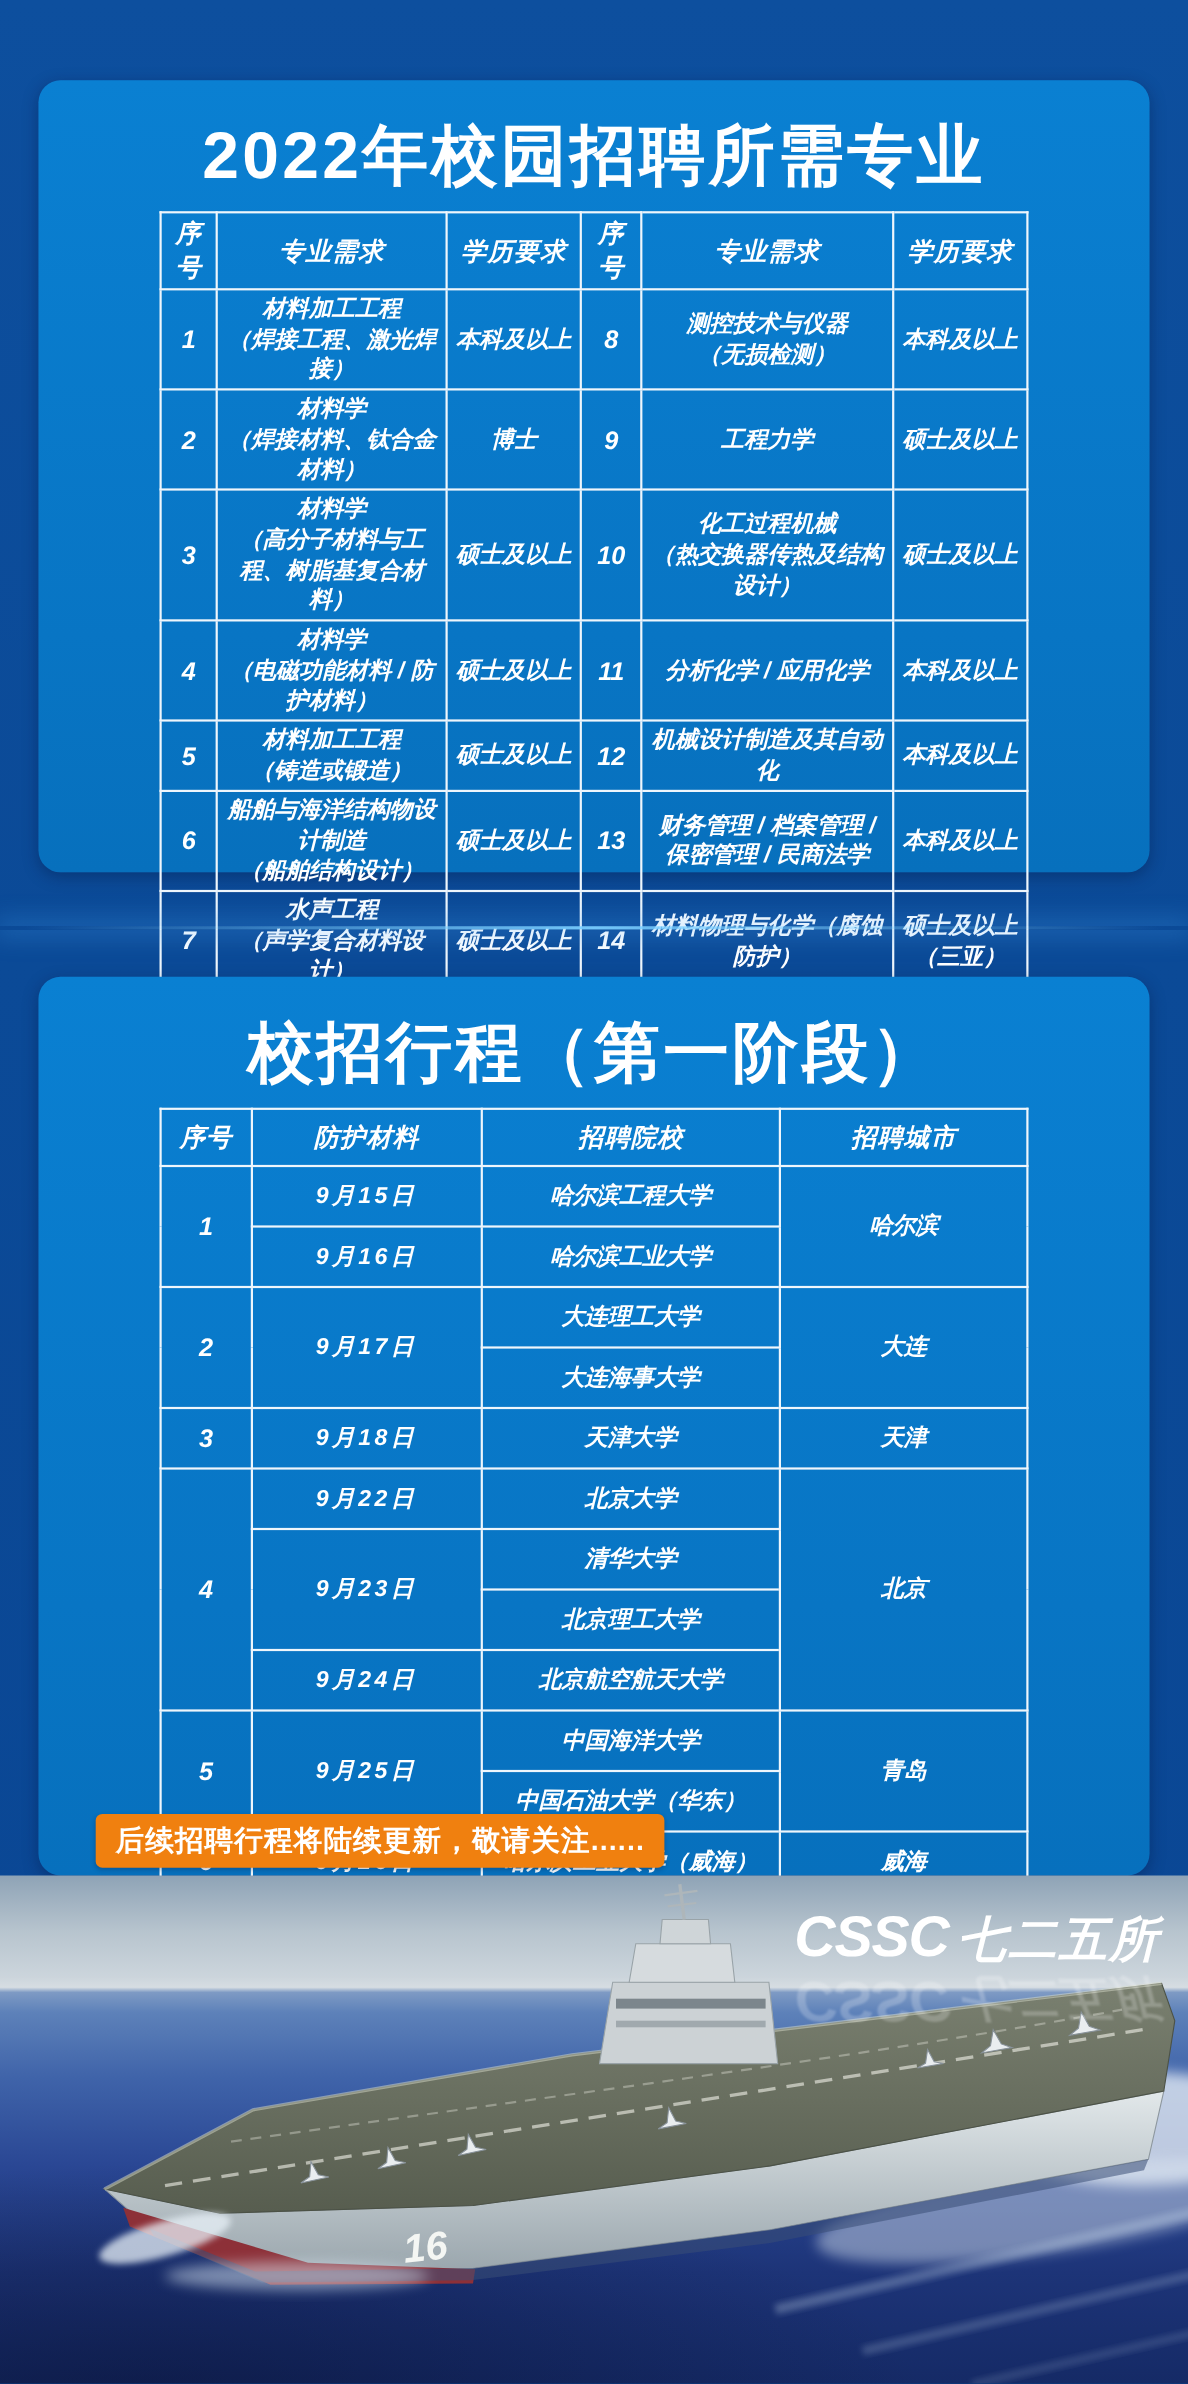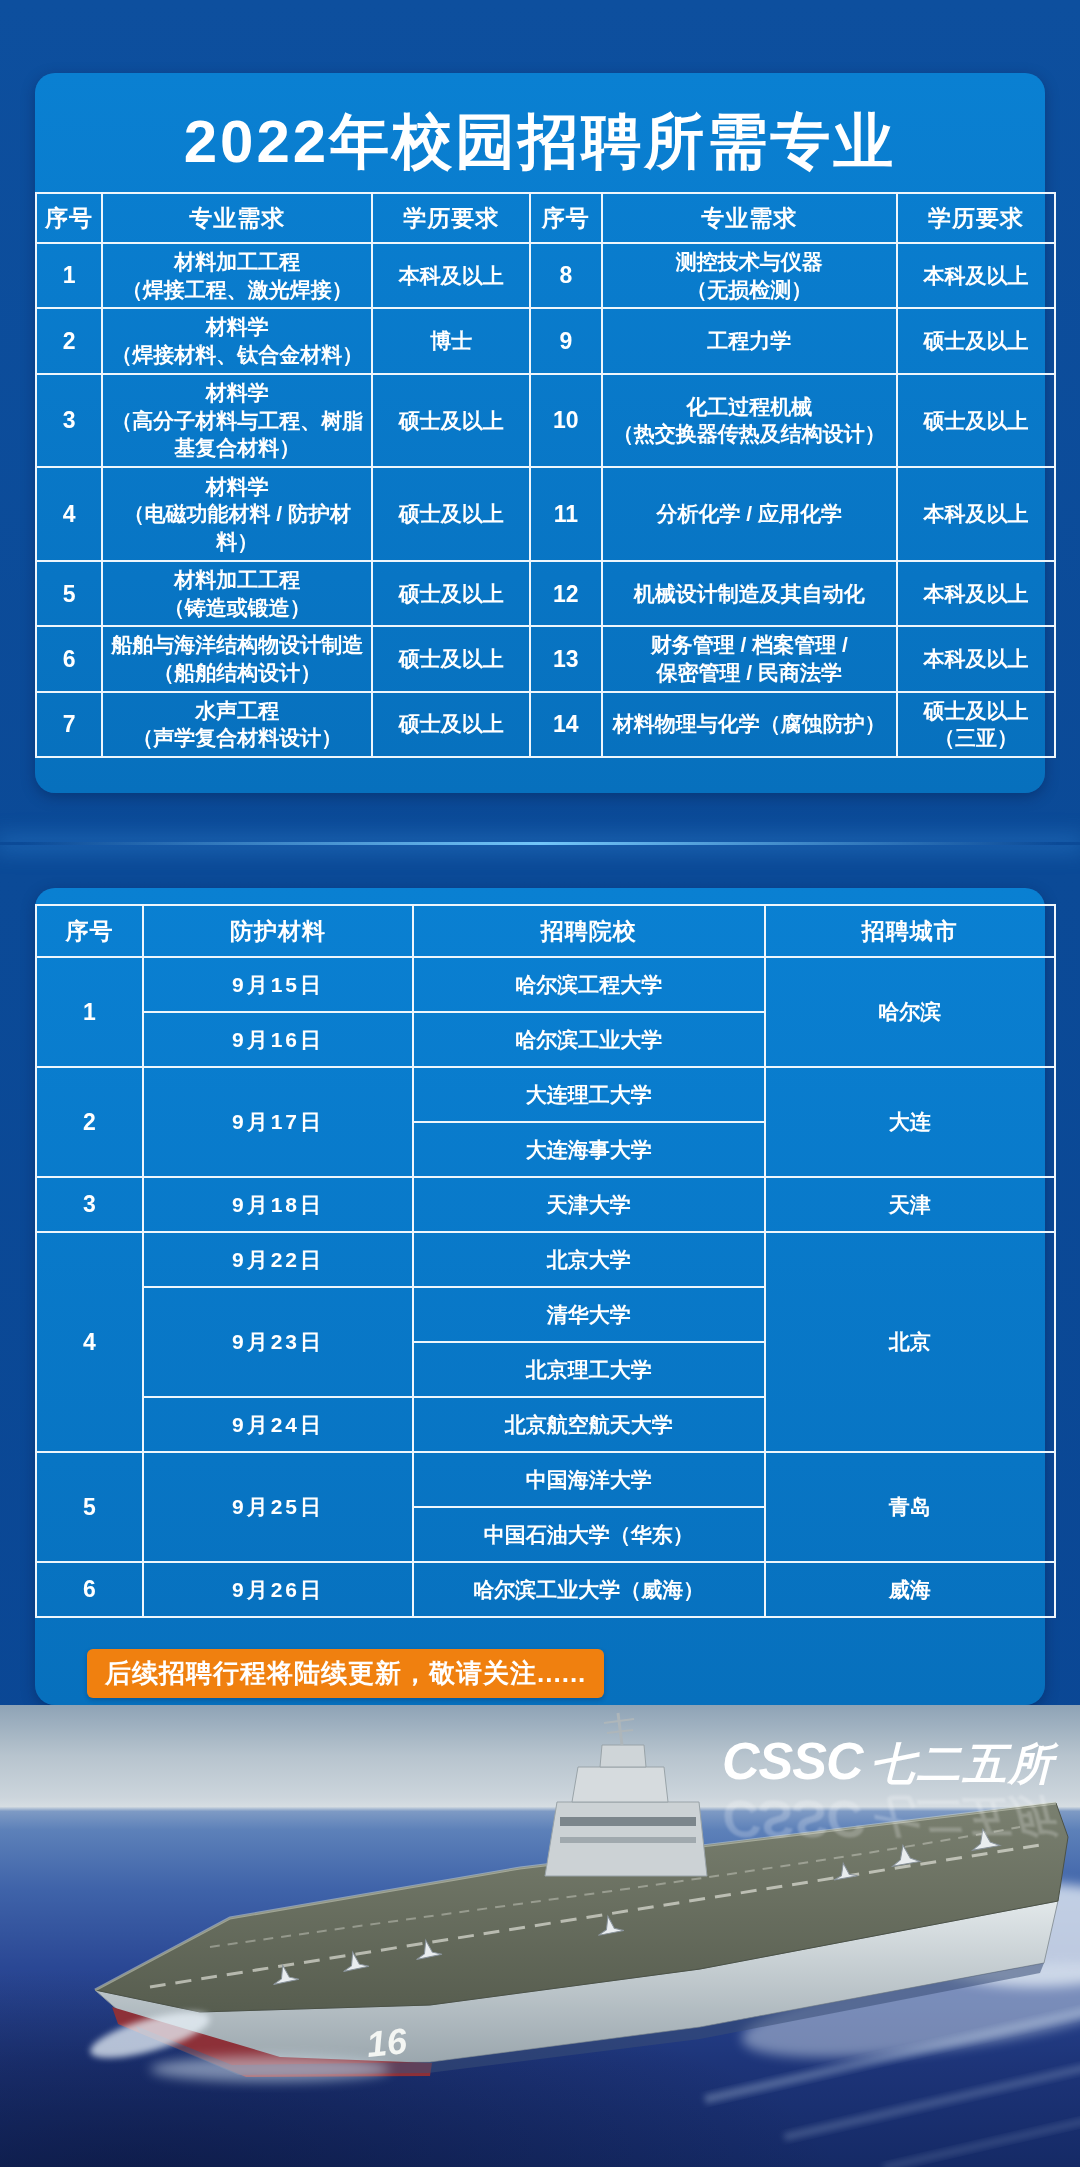--- a/index.html
+++ b/index.html
@@ -12,21 +12,21 @@
     box-shadow:0 4px 14px rgba(0,20,60,.35);}
   .panel1{top:73px;height:720px;}
   .panel2{top:888px;height:817px;}
   .panel-title{margin:0;padding-top:34px;text-align:center;color:#ffffff;
     font-size:60px;font-weight:900;letter-spacing:3px;line-height:1.15;}
   
   .divider-glow{position:absolute;left:0;top:842px;width:1080px;height:3px;
     background:linear-gradient(90deg,rgba(80,170,245,0) 2%,rgba(120,205,255,.95) 50%,rgba(80,170,245,0) 98%);
     box-shadow:0 0 22px 5px rgba(70,165,245,.38);}
   
-  table{border-collapse:collapse;table-layout:fixed;margin:16px auto 0;width:1021px;color:#ffffff;}
+  table{border-collapse:collapse;table-layout:fixed;margin:16px auto 0;width:790px;color:#ffffff;font-style:italic;}
   th,td{border:2.5px solid #eef6fc;text-align:center;vertical-align:middle;
     padding:3px 6px;font-weight:700;}
   th{font-size:23px;height:42px;letter-spacing:1px;}
   td{font-size:21px;line-height:1.32;white-space:pre-line;}
   .majors-table{height:566px;}
   .majors-table td.seq-cell{font-size:23px;}
   .schedule-table th{height:44px;}
   .schedule-table td{height:47px;}
   .schedule-table td.date-cell{letter-spacing:3px;}
   .schedule-table td.seq-cell{font-size:23px;}
@@ -142,20 +142,21 @@
             <td class="degree-cell">硕士及以上
 （三亚）</td>
           </tr>
         </tbody>
     </table>
   </section>
 
   <div class="divider-glow"></div>
 
   <section class="panel panel2">
+    <h1 class="panel-title">校招行程（第一阶段）</h1>
     <table class="schedule-table">
       <colgroup>
         <col style="width:10.5%">
           <col style="width:26.5%">
           <col style="width:34.5%">
           <col style="width:28.5%">
       </colgroup>
       <thead>
         <tr>
           <th>序号</th>

